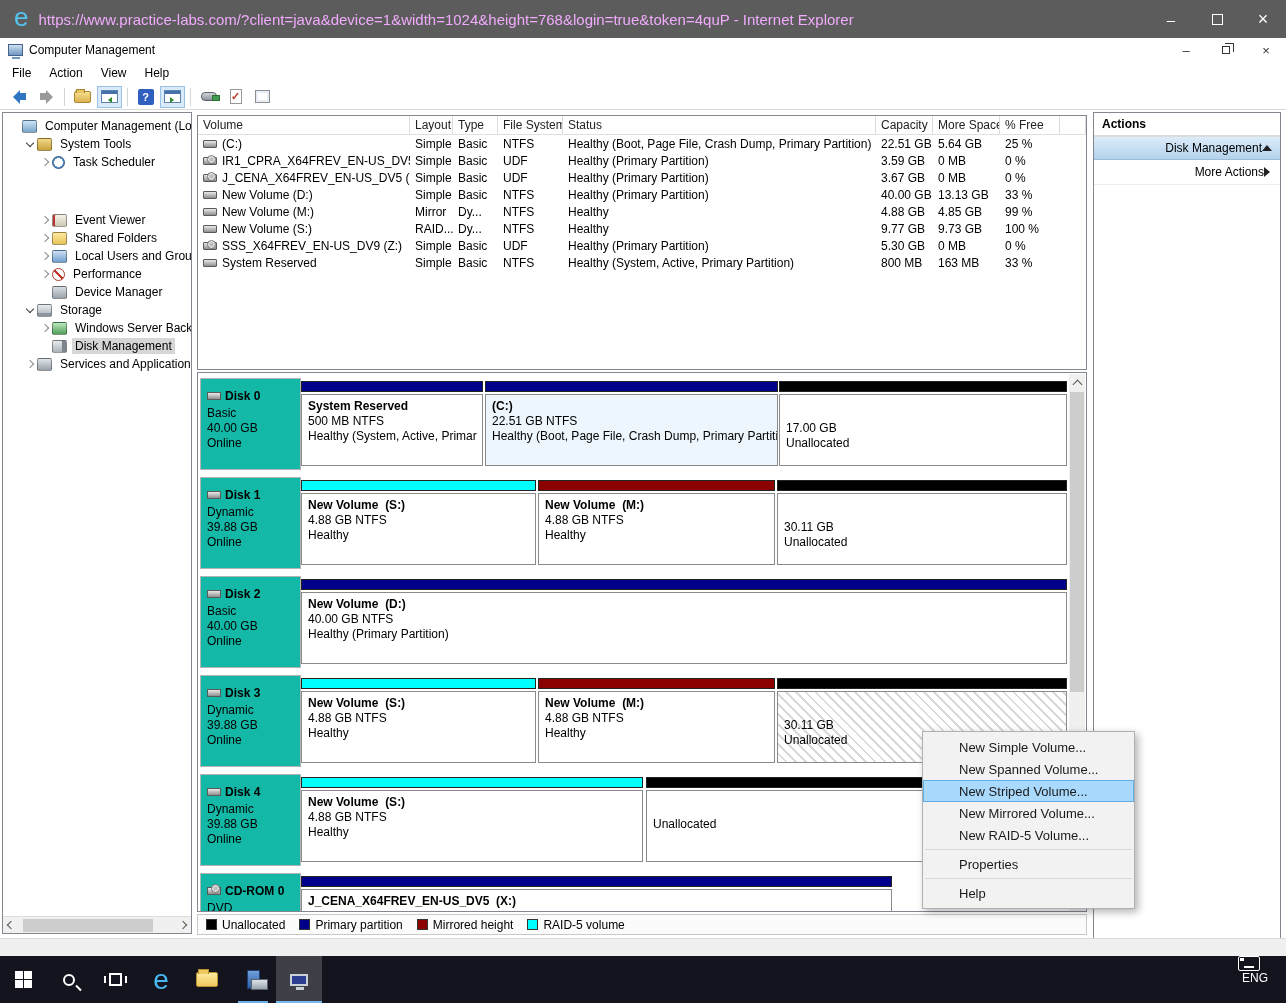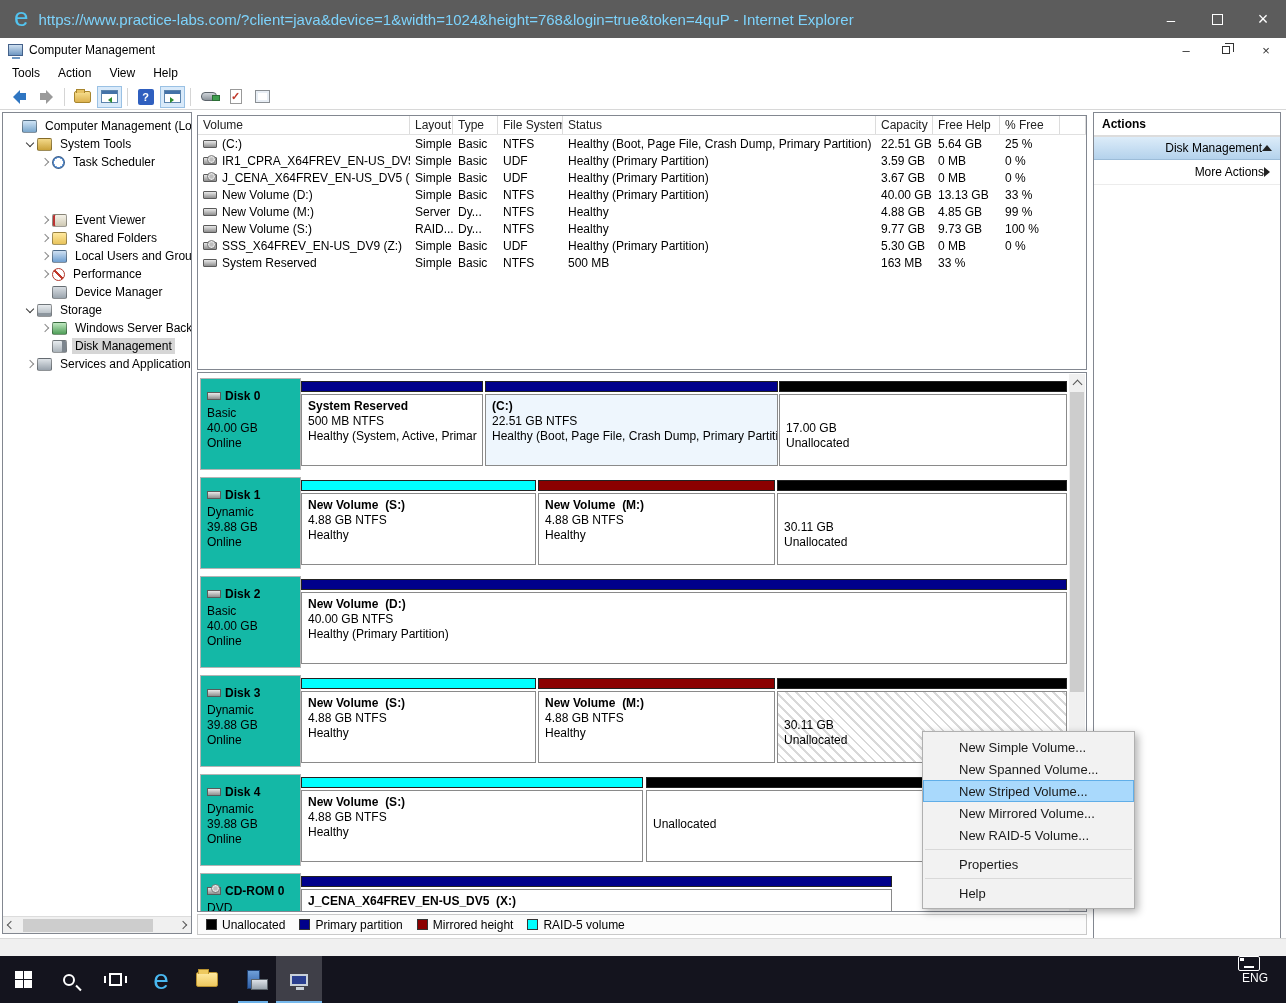--- a/index.html
+++ b/index.html
@@ -3,21 +3,21 @@
 <meta charset="utf-8">
 <style>
   * { box-sizing: border-box; margin: 0; padding: 0; }
   html,body { background:#222; }
   body { font-family:"Liberation Sans", sans-serif; }
   .screen { position:relative; width:1286px; height:1003px; background:#ffffff; overflow:hidden; }
 
   
   .ie-bar { position:absolute; left:0; top:0; width:100%; height:38px; background:#5c5c5c; display:flex; align-items:center; }
   .ie-logo { font-size:26px; color:#53c4f0; margin:0 10px 4px 14px; font-weight:400; }
-  .ie-title { color:#7dd3fc; font-size:15px; white-space:nowrap; overflow:hidden; }
+  .ie-title { color:#f0abfc; font-size:15px; white-space:nowrap; overflow:hidden; }
   .ie-ctl { margin-left:auto; display:flex; height:100%; }
   .ie-btn { width:46px; height:100%; display:flex; align-items:center; justify-content:center; color:#fff; font-size:15px; }
   .ie-max-glyph { width:11px; height:11px; border:1.5px solid #fff; }
   .glyph-x { font-size:18px; line-height:1; }
 
   
   .cm-bar { position:absolute; left:0; top:38px; width:100%; height:24px; background:#fff; display:flex; align-items:center; font-size:12px; color:#000; }
   .cm-icon { width:15px; height:12px; margin:0 6px 0 8px; background:linear-gradient(#cfe0f0,#6e97c2); border:1px solid #44618a; position:relative; }
   .cm-icon::after { content:''; position:absolute; left:3px; bottom:-4px; width:8px; height:2px; background:#6e97c2; }
   .cm-ctl { margin-left:auto; display:flex; height:100%; }
@@ -197,21 +197,21 @@
       <div class="cm-btn">
           <span class="restore-glyph"></span>
         </div>
       <div class="cm-btn">
           <span>×</span>
         </div>
     </div>
   </div>
 
   <div class="menubar" id="menubar">
-      <span class="menu-item">Tools</span>
+      <span class="menu-item">File</span>
       <span class="menu-item">Action</span>
       <span class="menu-item">View</span>
       <span class="menu-item">Help</span>
     </div>
 
   <div class="toolbar">
     <div class="tbtn">
         <span class="arrow">
           <span class="arr-head-l blue-a"></span>
           <span class="arr-tail blue-t"></span>
@@ -321,21 +321,21 @@
   </div>
 
   <div class="voltable">
     <div class="vgrid vhead" id="volhead">
         <div class="vcell">Volume</div>
         <div class="vcell">Layout</div>
         <div class="vcell">Type</div>
         <div class="vcell">File System</div>
         <div class="vcell">Status</div>
         <div class="vcell">Capacity</div>
-        <div class="vcell">Free Help</div>
+        <div class="vcell">More Space</div>
         <div class="vcell">% Free</div>
         <div class="vcell"></div>
       </div>
     <div id="volrows">
         <div class="vgrid vrow">
           <div class="vcell">
             <span class="vicon disk"></span>
             <span>(C:)</span>
           </div>
           <div class="vcell">Simple</div>
@@ -387,21 +387,21 @@
           <div class="vcell">40.00 GB</div>
           <div class="vcell">13.13 GB</div>
           <div class="vcell">33 %</div>
           <div class="vcell"></div>
         </div>
         <div class="vgrid vrow">
           <div class="vcell">
             <span class="vicon disk"></span>
             <span>New Volume (M:)</span>
           </div>
-          <div class="vcell">Server</div>
+          <div class="vcell">Mirror</div>
           <div class="vcell">Dy...</div>
           <div class="vcell">NTFS</div>
           <div class="vcell">Healthy</div>
           <div class="vcell">4.88 GB</div>
           <div class="vcell">4.85 GB</div>
           <div class="vcell">99 %</div>
           <div class="vcell"></div>
         </div>
         <div class="vgrid vrow">
           <div class="vcell">
@@ -432,21 +432,22 @@
           <div class="vcell"></div>
         </div>
         <div class="vgrid vrow">
           <div class="vcell">
             <span class="vicon disk"></span>
             <span>System Reserved</span>
           </div>
           <div class="vcell">Simple</div>
           <div class="vcell">Basic</div>
           <div class="vcell">NTFS</div>
-          <div class="vcell">500 MB</div>
+          <div class="vcell">Healthy (System, Active, Primary Partition)</div>
+          <div class="vcell">800 MB</div>
           <div class="vcell">163 MB</div>
           <div class="vcell">33 %</div>
           <div class="vcell"></div>
         </div>
       </div>
   </div>
 
   <div class="diskpane">
     <div id="diskrows">
         <div class="drow" style="top: 5px;">

